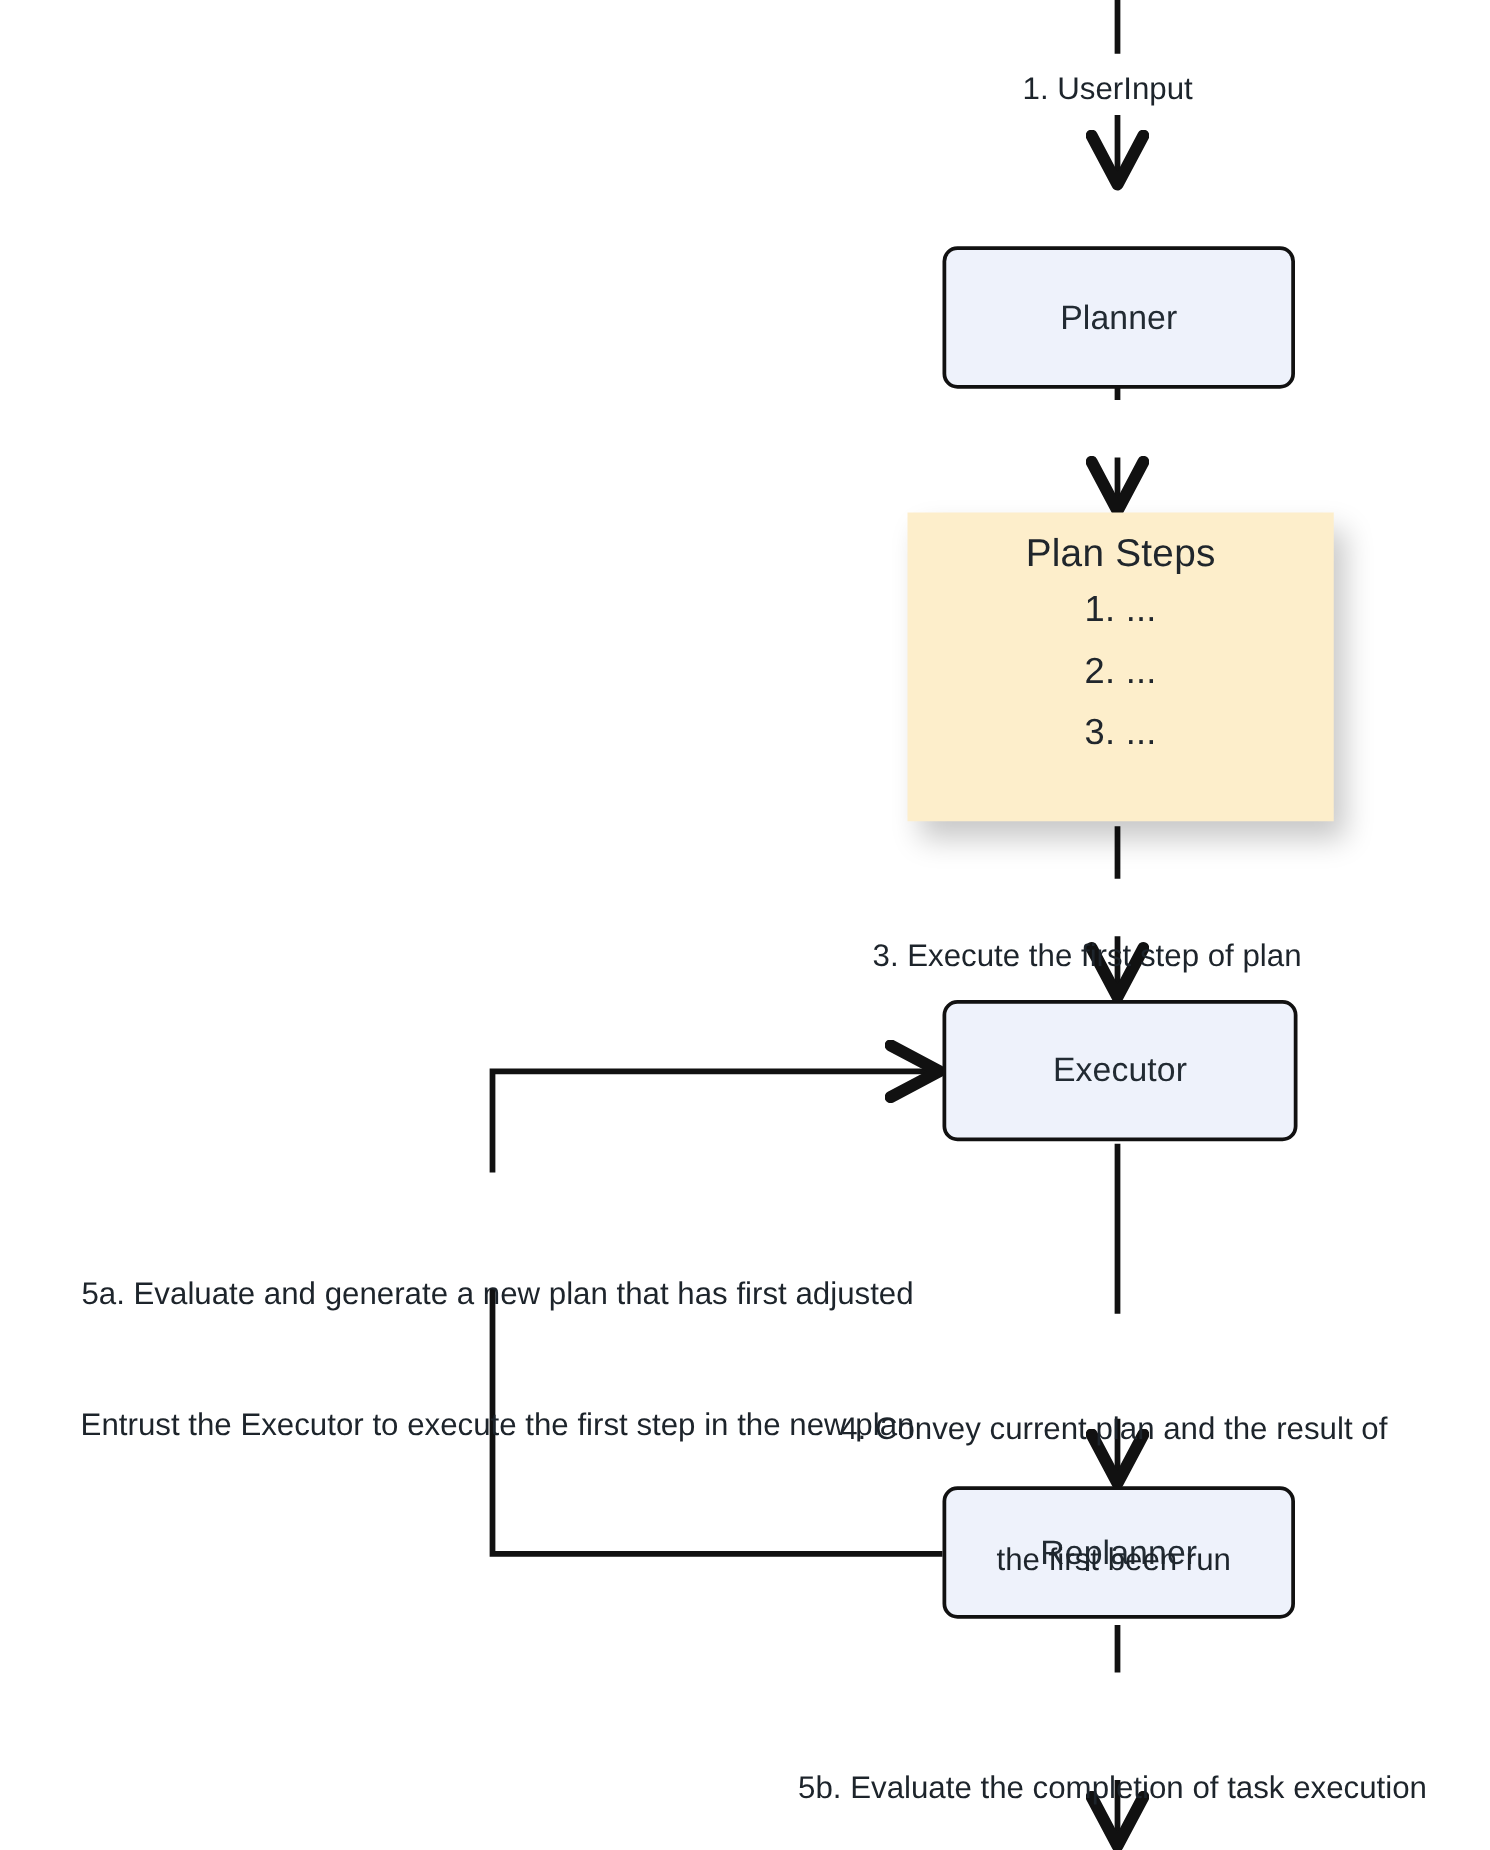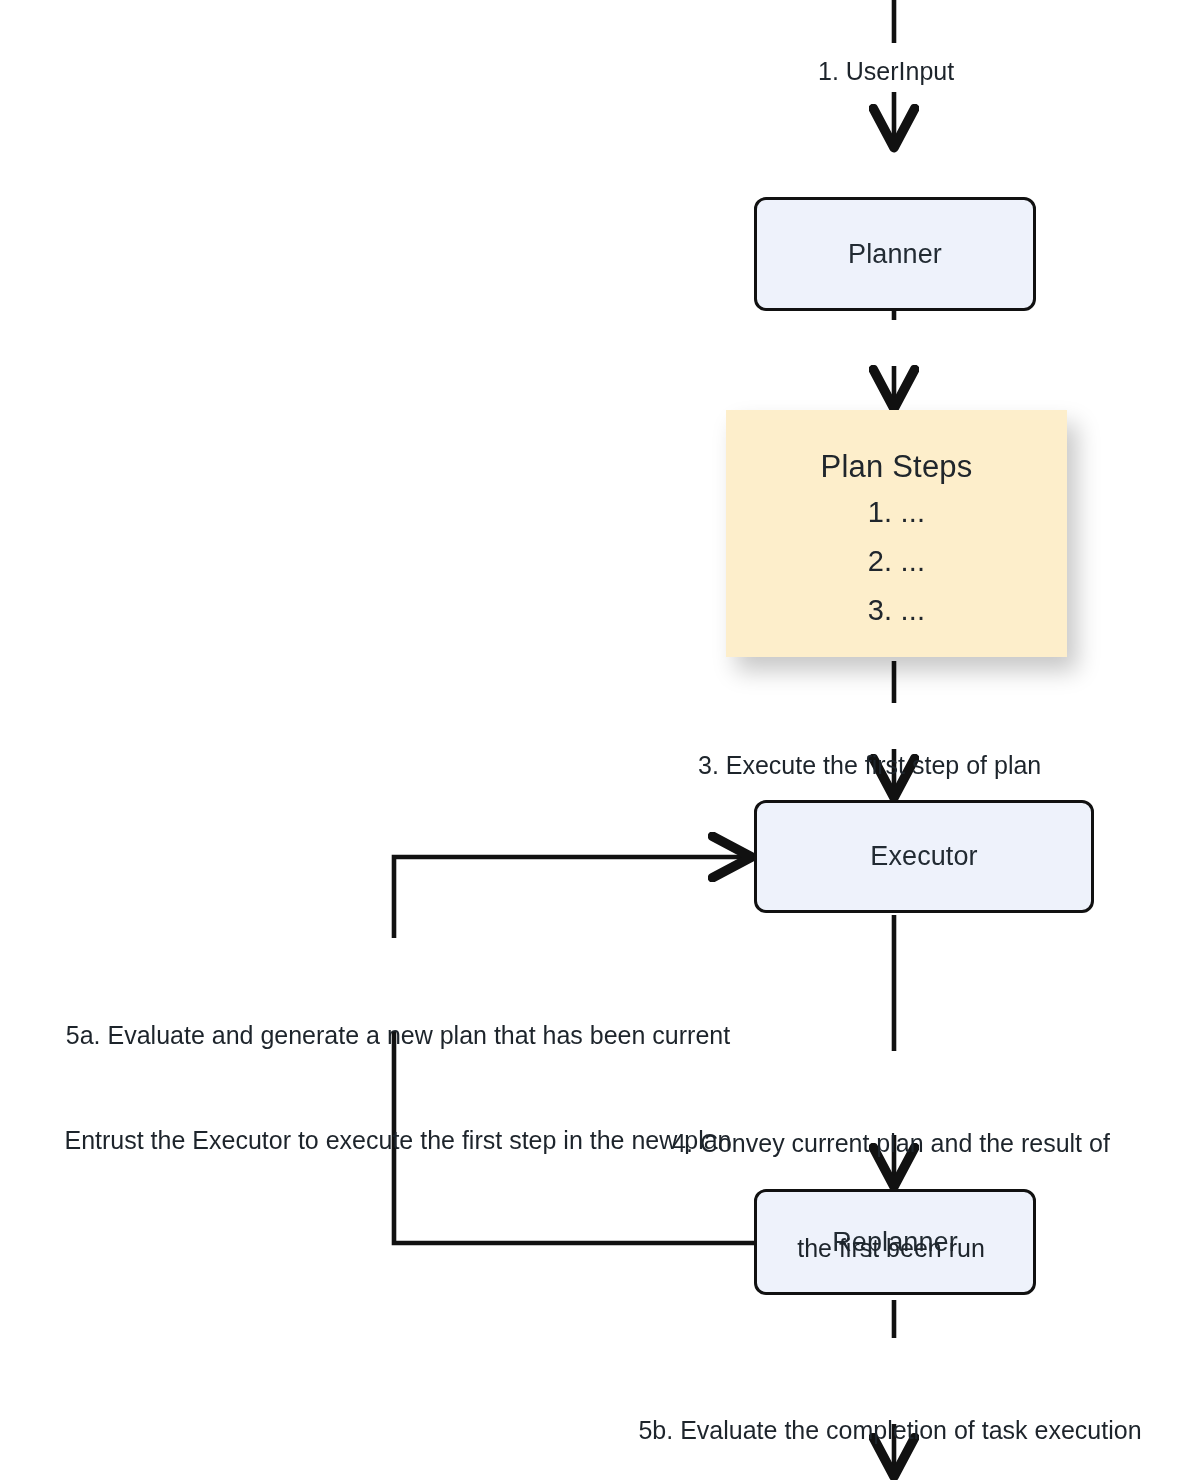--- a/index.html
+++ b/index.html
@@ -36,36 +36,36 @@
     align-items: center;
     justify-content: center;
     background: #eef2fb;
     border: 3.5px solid #111111;
     border-radius: 12px;
     color: #222b33;
     font-size: 27px;
     letter-spacing: .1px;
   }
   .node-planner   { left: 754px; top: 150px;  width: 282px; height: 114px; margin-top: 47px; }
-  .node-executor  { left: 754px; top: 800px;  width: 340px; height: 113px; }
+  .node-executor  { left: 754px; top: 800px;  width: 284px; height: 113px; }
   .node-replanner { left: 754px; top: 1189px; width: 282px; height: 106px; }
 
   
   .note {
     position: absolute;
     left: 726px;
     top: 410px;
     width: 341px;
     height: 247px;
     box-sizing: border-box;
     background: #fdeecb;
     border: none;
     box-shadow: 10px 14px 22px rgba(0,0,0,0.22);
     color: #20262c;
-    padding-top: 36px;
+    padding-top: 12px;
     text-align: center;
   }
   .note-title {
     font-size: 31px;
     line-height: 42px;
     letter-spacing: .2px;
   }
   .note-step {
     font-size: 29px;
     line-height: 49px;
@@ -144,21 +144,21 @@
   <div class="node node-replanner">
     <span>Replanner</span>
   </div>
 
   <div class="edge-label lbl-1">1. UserInput</div>
 
 
   <div class="edge-label lbl-3">3. Execute the first step of plan</div>
 
   <div class="edge-label lbl-5a">
-    <div>5a. Evaluate and generate a new plan that has been current</div>
+    <div>5a. Evaluate and generate a new plan that has first adjusted</div>
     <div>Entrust the Executor to execute the first step in the new plan</div>
   </div>
 
   <div class="edge-label lbl-4">
     <div>4. Convey current plan and the result of</div>
     <div>the first been run</div>
   </div>
 
   <div class="edge-label lbl-5b">
     <div>5b. Evaluate the completion of task execution</div>

